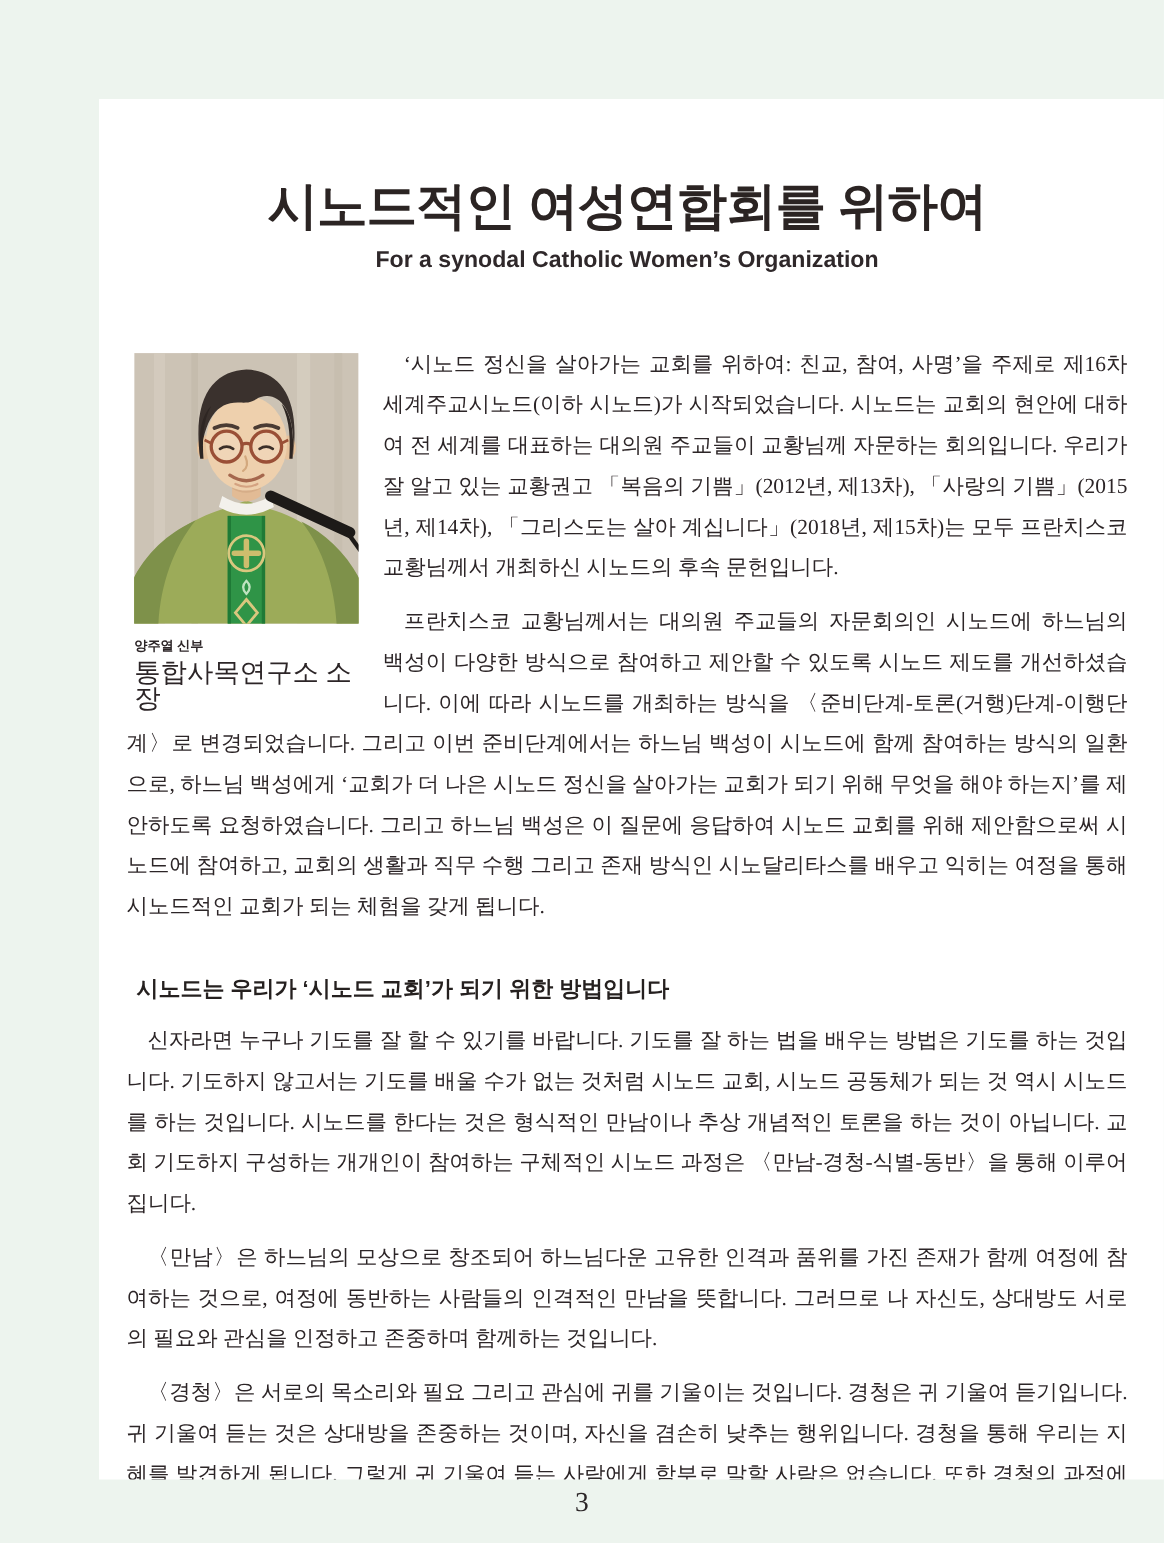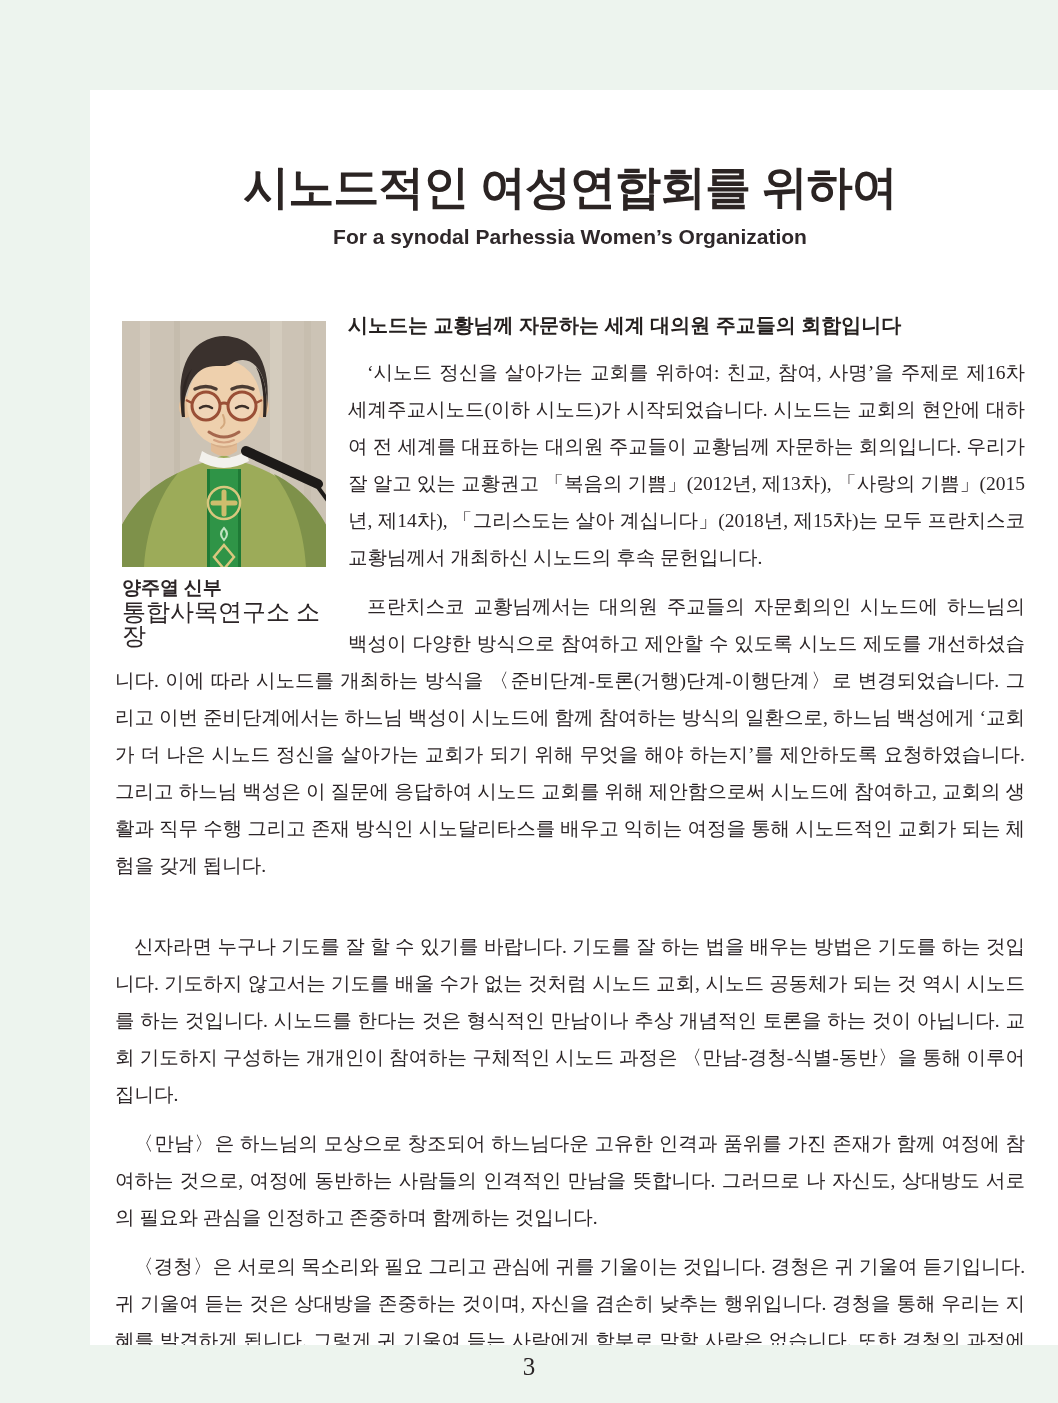--- a/index.html
+++ b/index.html
@@ -38,21 +38,21 @@
   }
   .article { margin-top: 64px; }
   .author-figure {
     float: left;
     width: 204px;
     margin: 8px 22px 8px 19px;
   }
   .author-photo { display: block; width: 204px; height: 246px; }
   .author-name {
     margin: 8px 0 0 0;
-    font-size: 19px; font-weight: bold; line-height: 25px;
+    font-size: 12px; font-weight: bold; line-height: 25px;
     color: #2c2527;
   }
   .author-role {
     margin: 0;
     font-size: 24px; line-height: 24px;
     color: #2c2527;
   }
   .section-heading {
     margin: 0 0 16px 0;
     padding-left: 21px;
@@ -79,21 +79,21 @@
   }
 </style>
 </head>
 <body>
 
 <div class="page">
   <div class="sheet">
 
     <header class="doc-header">
       <h1 class="doc-title">시노드적인 여성연합회를 위하여</h1>
-      <p class="doc-subtitle">For a synodal Parhessia Women’s Organization</p>
+      <p class="doc-subtitle">For a synodal Catholic Women’s Organization</p>
     </header>
 
     <div class="article">
 
       <figure class="author-figure">
         <svg class="author-photo" viewBox="0 0 204 246" xmlns="http://www.w3.org/2000/svg" preserveAspectRatio="none">
 
           <rect x="0" y="0" width="204" height="246" fill="#ccc3b5"></rect>
           <rect x="18" y="0" width="10" height="246" fill="#d4ccbf" opacity="0.8"></rect>
           <rect x="52" y="0" width="6" height="246" fill="#c2b9aa" opacity="0.7"></rect>
@@ -148,26 +148,26 @@
           <line x1="124" y1="130" x2="196" y2="163" stroke="#1d1a18" stroke-width="10" stroke-linecap="round"></line>
           <line x1="193" y1="162" x2="212" y2="188" stroke="#1d1a18" stroke-width="4"></line>
         </svg>
         <figcaption>
           <p class="author-name">양주열 신부</p>
           <p class="author-role">통합사목연구소 소장</p>
         </figcaption>
       </figure>
 
       <section class="section section-1">
-        <h2 class="section-heading">시노드는 교황님께 자문하는 세계 대의원 주교들의 회합입니다</h2>
         <p class="body-par">‘시노드 정신을 살아가는 교회를 위하여: 친교, 참여, 사명’을 주제로 제16차 세계주교시노드(이하 시노드)가 시작되었습니다. 시노드는 교회의 현안에 대하여 전 세계를 대표하는 대의원 주교들이 교황님께 자문하는 회의입니다. 우리가 잘 알고 있는 교황권고 「복음의 기쁨」(2012년, 제13차), 「사랑의 기쁨」(2015년, 제14차), 「그리스도는 살아 계십니다」(2018년, 제15차)는 모두 프란치스코 교황님께서 개최하신 시노드의 후속 문헌입니다.</p>
         <p class="body-par">프란치스코 교황님께서는 대의원 주교들의 자문회의인 시노드에 하느님의 백성이 다양한 방식으로 참여하고 제안할 수 있도록 시노드 제도를 개선하셨습니다. 이에 따라 시노드를 개최하는 방식을 〈준비단계-토론(거행)단계-이행단계〉로 변경되었습니다. 그리고 이번 준비단계에서는 하느님 백성이 시노드에 함께 참여하는 방식의 일환으로, 하느님 백성에게 ‘교회가 더 나은 시노드 정신을 살아가는 교회가 되기 위해 무엇을 해야 하는지’를 제안하도록 요청하였습니다. 그리고 하느님 백성은 이 질문에 응답하여 시노드 교회를 위해 제안함으로써 시노드에 참여하고, 교회의 생활과 직무 수행 그리고 존재 방식인 시노달리타스를 배우고 익히는 여정을 통해 시노드적인 교회가 되는 체험을 갖게 됩니다.</p>
       </section>
 
       <section class="section section-2">
+        <h2 class="section-heading">시노드는 우리가 ‘시노드 교회’가 되기 위한 방법입니다</h2>
         <p class="body-par">신자라면 누구나 기도를 잘 할 수 있기를 바랍니다. 기도를 잘 하는 법을 배우는 방법은 기도를 하는 것입니다. 기도하지 않고서는 기도를 배울 수가 없는 것처럼 시노드 교회, 시노드 공동체가 되는 것 역시 시노드를 하는 것입니다. 시노드를 한다는 것은 형식적인 만남이나 추상 개념적인 토론을 하는 것이 아닙니다. 교회 기도하지 구성하는 개개인이 참여하는 구체적인 시노드 과정은 〈만남-경청-식별-동반〉을 통해 이루어집니다.</p>
         <p class="body-par">〈만남〉은 하느님의 모상으로 창조되어 하느님다운 고유한 인격과 품위를 가진 존재가 함께 여정에 참여하는 것으로, 여정에 동반하는 사람들의 인격적인 만남을 뜻합니다. 그러므로 나 자신도, 상대방도 서로의 필요와 관심을 인정하고 존중하며 함께하는 것입니다.</p>
         <p class="body-par">〈경청〉은 서로의 목소리와 필요 그리고 관심에 귀를 기울이는 것입니다. 경청은 귀 기울여 듣기입니다. 귀 기울여 듣는 것은 상대방을 존중하는 것이며, 자신을 겸손히 낮추는 행위입니다. 경청을 통해 우리는 지혜를 발견하게 됩니다. 그렇게 귀 기울여 듣는 사람에게 함부로 말할 사람은 없습니다. 또한 경청의 과정에서 말하기는 ‘파레시아’(Parhessia)가 필요합니다. 파레시아는 ‘담대함, 용감함, 명백</p>
       </section>
 
     </div>
   </div>
 
   <div class="page-number">3</div>
 </div>

